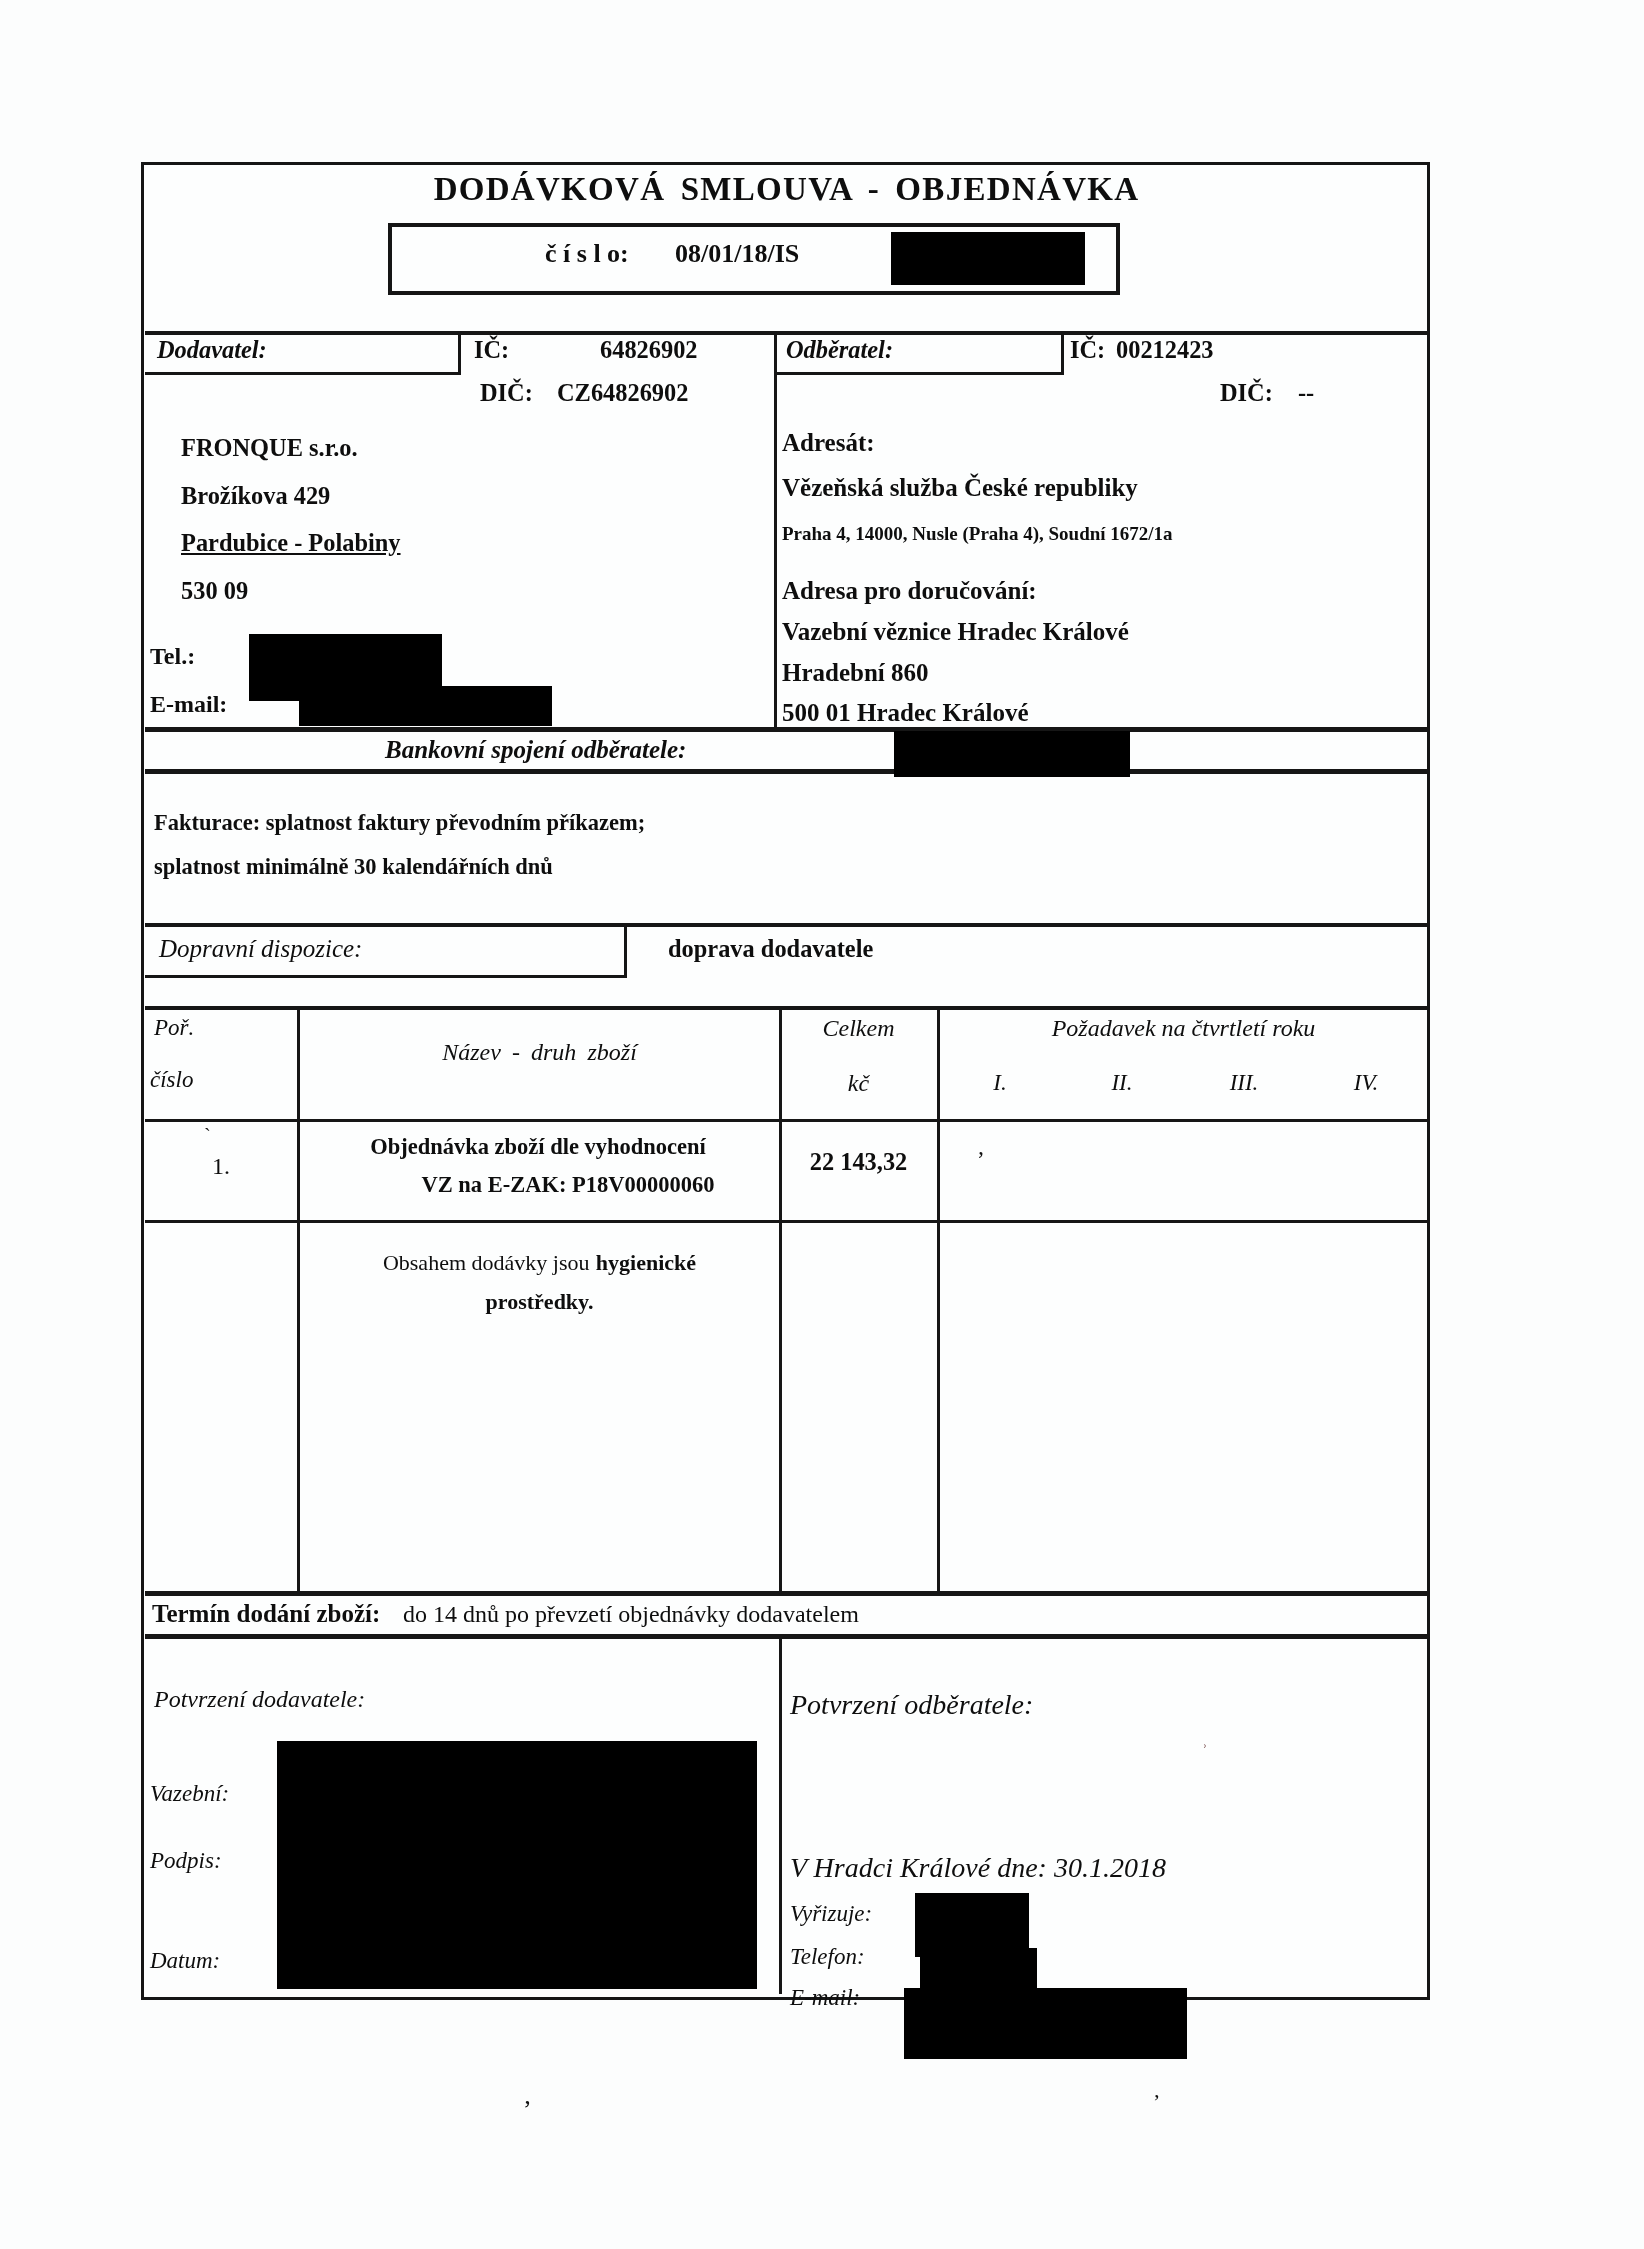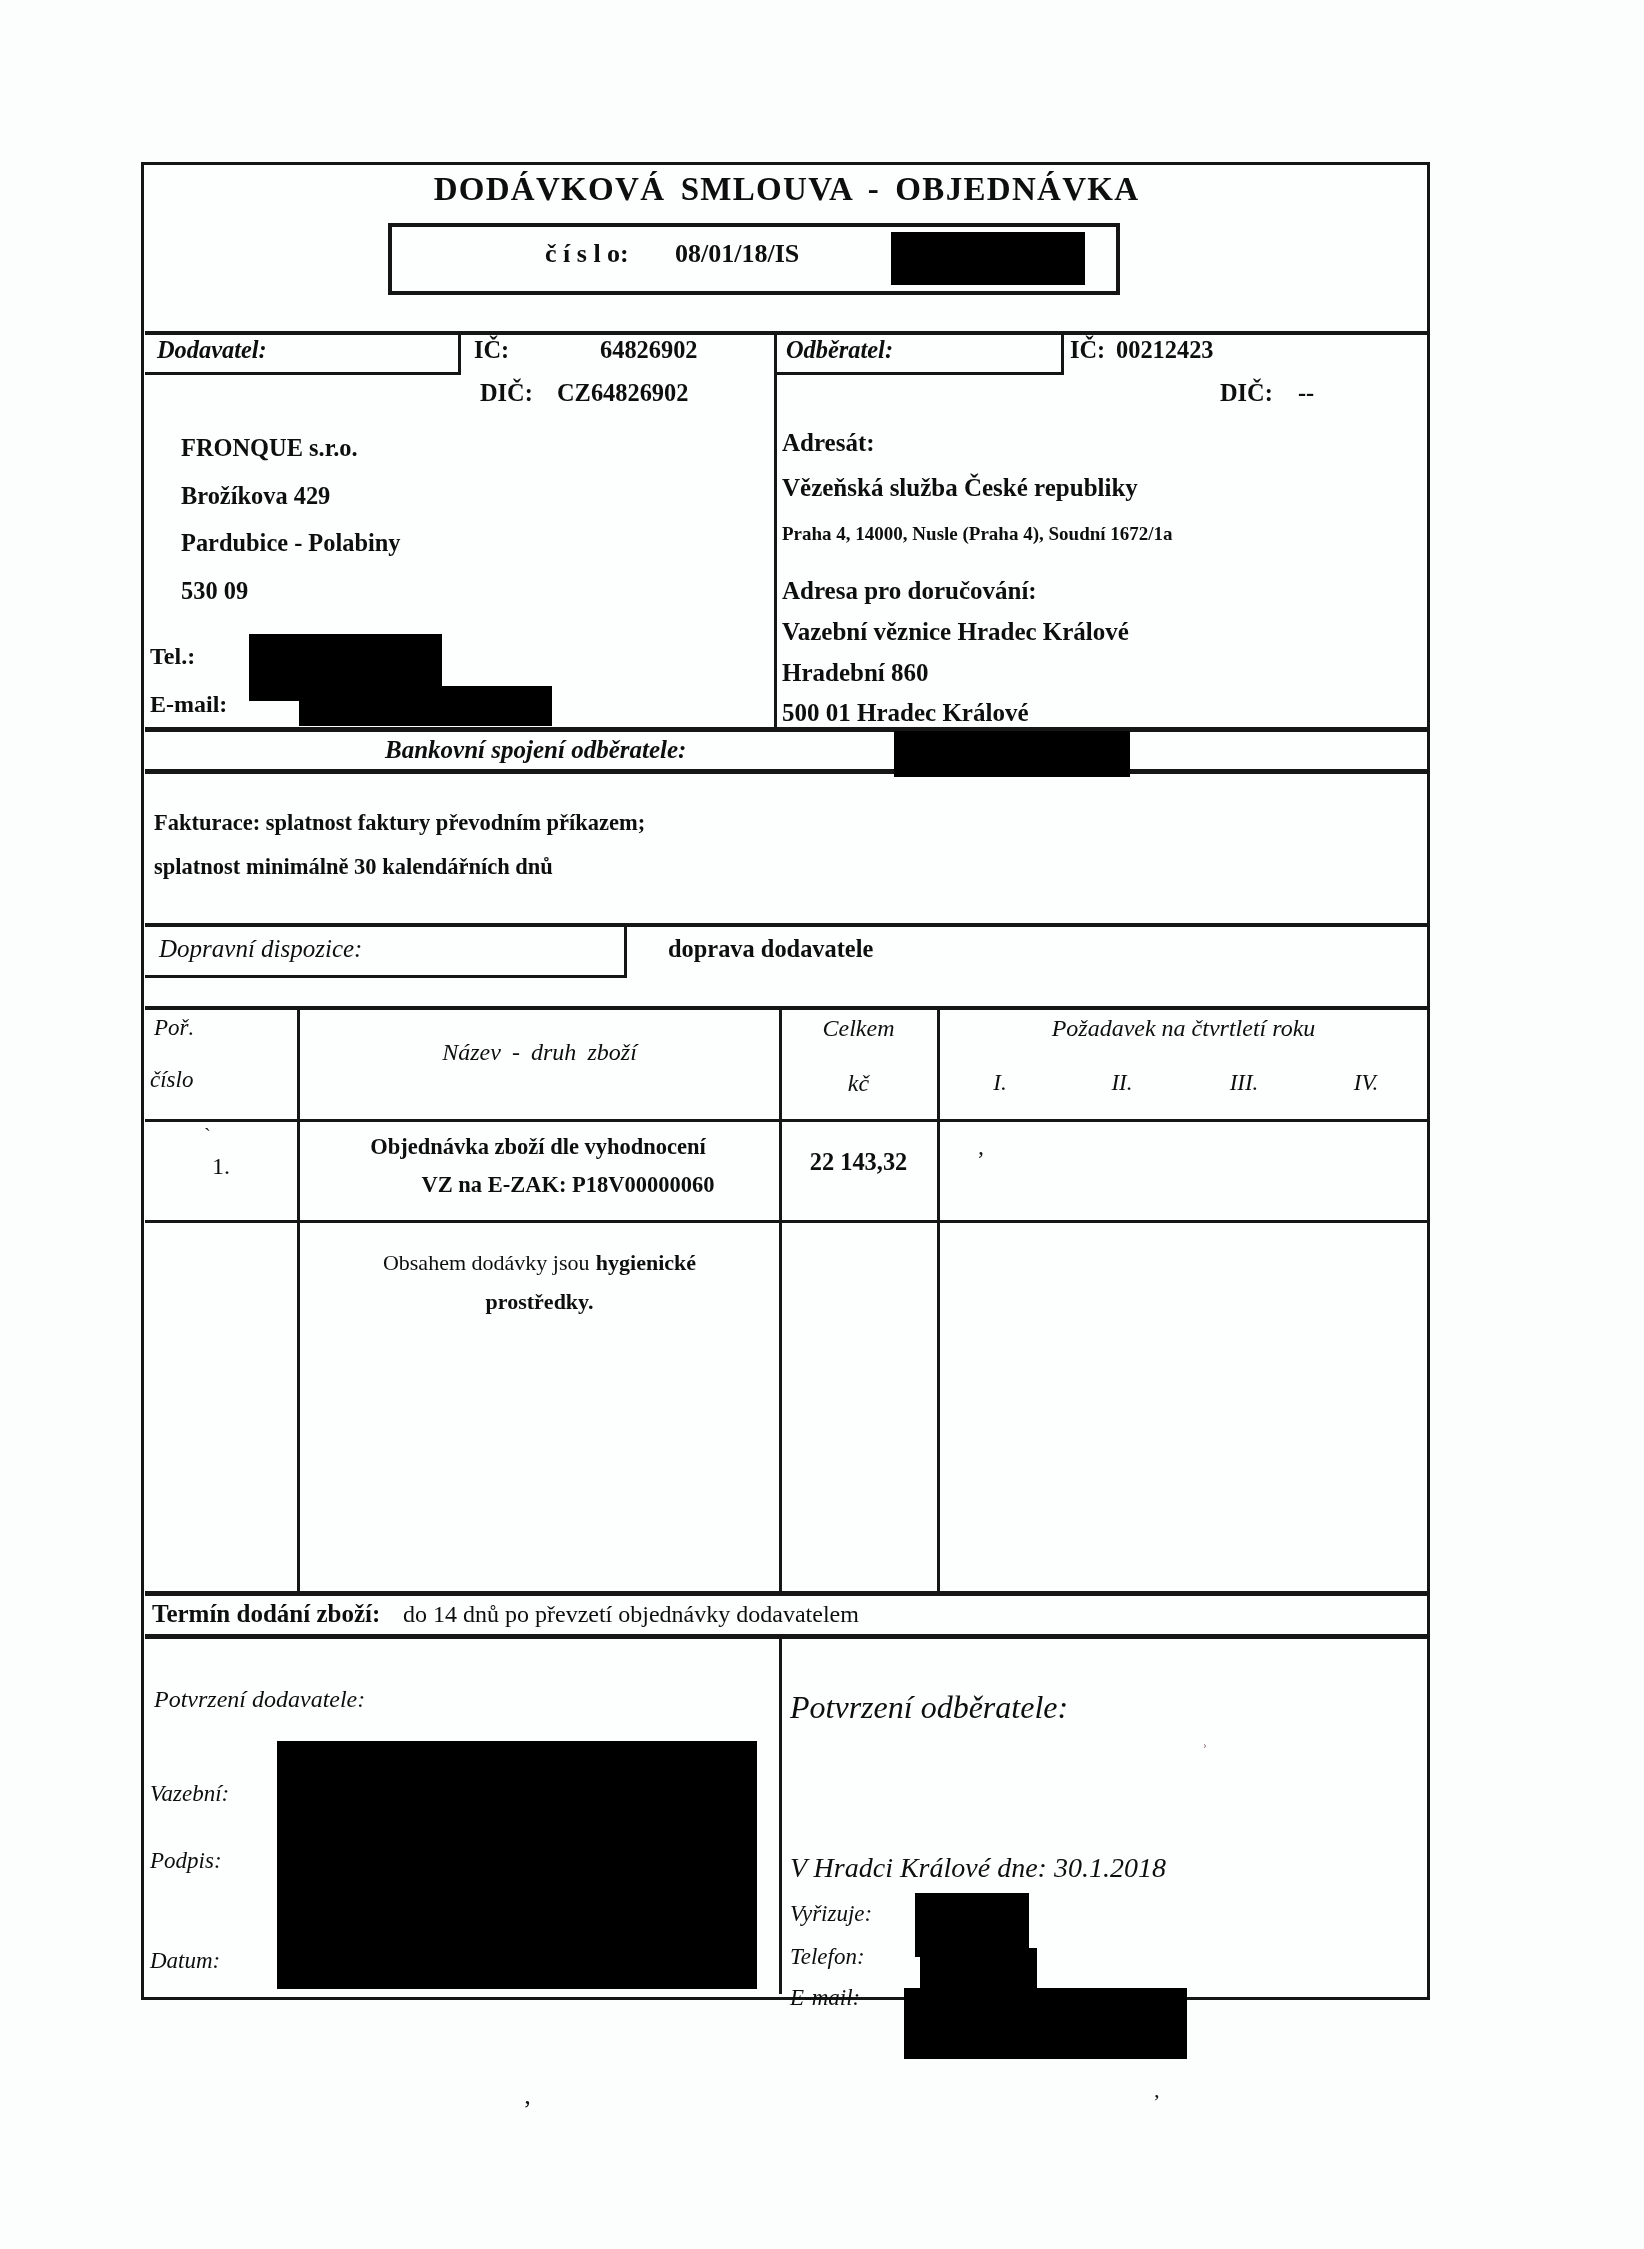--- a/index.html
+++ b/index.html
@@ -49,21 +49,21 @@
   <div class="abs lblbox" style="left:145px;top:335px;width:313px;height:37px;"></div>
   <div class="abs i b" style="left:157px;top:336px;font-size:24.4px;">Dodavatel:</div>
 
   <div class="abs b" style="left:474px;top:336px;font-size:24.4px;">IČ:</div>
   <div class="abs b" style="left:600px;top:336px;font-size:24.4px;">64826902</div>
   <div class="abs b" style="left:480px;top:379px;font-size:24.4px;">DIČ:</div>
   <div class="abs b" style="left:557px;top:379px;font-size:24.4px;">CZ64826902</div>
 
   <div class="abs b" style="left:181px;top:434px;font-size:24.4px;">FRONQUE s.r.o.</div>
   <div class="abs b" style="left:181px;top:482px;font-size:24.4px;">Brožíkova 429</div>
-  <div class="abs b" style="left:181px;top:529px;font-size:24.4px;">Pardubice - Polabiny</div>
+  <div class="abs b" style="left:181px;top:529px;font-size:24.4px;text-decoration:underline;">Pardubice - Polabiny</div>
   <div class="abs b" style="left:181px;top:577px;font-size:24.4px;">530 09</div>
 
   <div class="abs b" style="left:150px;top:643px;font-size:24px;">Tel.:</div>
   <div class="abs redact" style="left:249px;top:634px;width:193px;height:67px;"></div>
   <div class="abs b" style="left:150px;top:691px;font-size:24px;">E-mail:</div>
   <div class="abs redact" style="left:299px;top:686px;width:253px;height:40px;"></div>
 
   <div class="abs lblbox" style="left:777px;top:335px;width:284px;height:37px;"></div>
   <div class="abs i b" style="left:786px;top:336px;font-size:24.4px;">Odběratel:</div>
 
@@ -125,21 +125,21 @@
   <div class="abs b ctr" style="left:300px;top:1289px;width:479px;font-size:22px;">prostředky.</div>
 
   <div class="abs hline" style="top:1591px;height:4.5px;"></div>
   <div class="abs hline" style="top:1634px;height:4.5px;"></div>
   <div class="abs b" style="left:152px;top:1600px;font-size:25px;">Termín dodání zboží:</div>
   <div class="abs" style="left:403px;top:1601px;font-size:24px;">do 14 dnů po převzetí objednávky dodavatelem</div>
 
   <div class="abs vline" style="left:779px;top:1638px;width:2.6px;height:356px;"></div>
 
   <div class="abs i" style="left:154px;top:1686px;font-size:24px;">Potvrzení dodavatele:</div>
-  <div class="abs i" style="left:790px;top:1689px;font-size:32px;">Potvrzení odběratele:</div>
+  <div class="abs i" style="left:790px;top:1689px;font-size:28px;">Potvrzení odběratele:</div>
 
   <div class="abs redact" style="left:277px;top:1741px;width:480px;height:248px;"></div>
 
   <div class="abs i" style="left:150px;top:1781px;font-size:23px;">Vazební:</div>
   <div class="abs i" style="left:150px;top:1848px;font-size:23px;">Podpis:</div>
   <div class="abs i" style="left:150px;top:1948px;font-size:23px;">Datum:</div>
 
   <div class="abs i" style="left:790px;top:1852px;font-size:28px;">V Hradci Králové dne: 30.1.2018</div>
   <div class="abs i" style="left:790px;top:1901px;font-size:23px;">Vyřizuje:</div>
   <div class="abs redact" style="left:915px;top:1893px;width:114px;height:64px;"></div>

